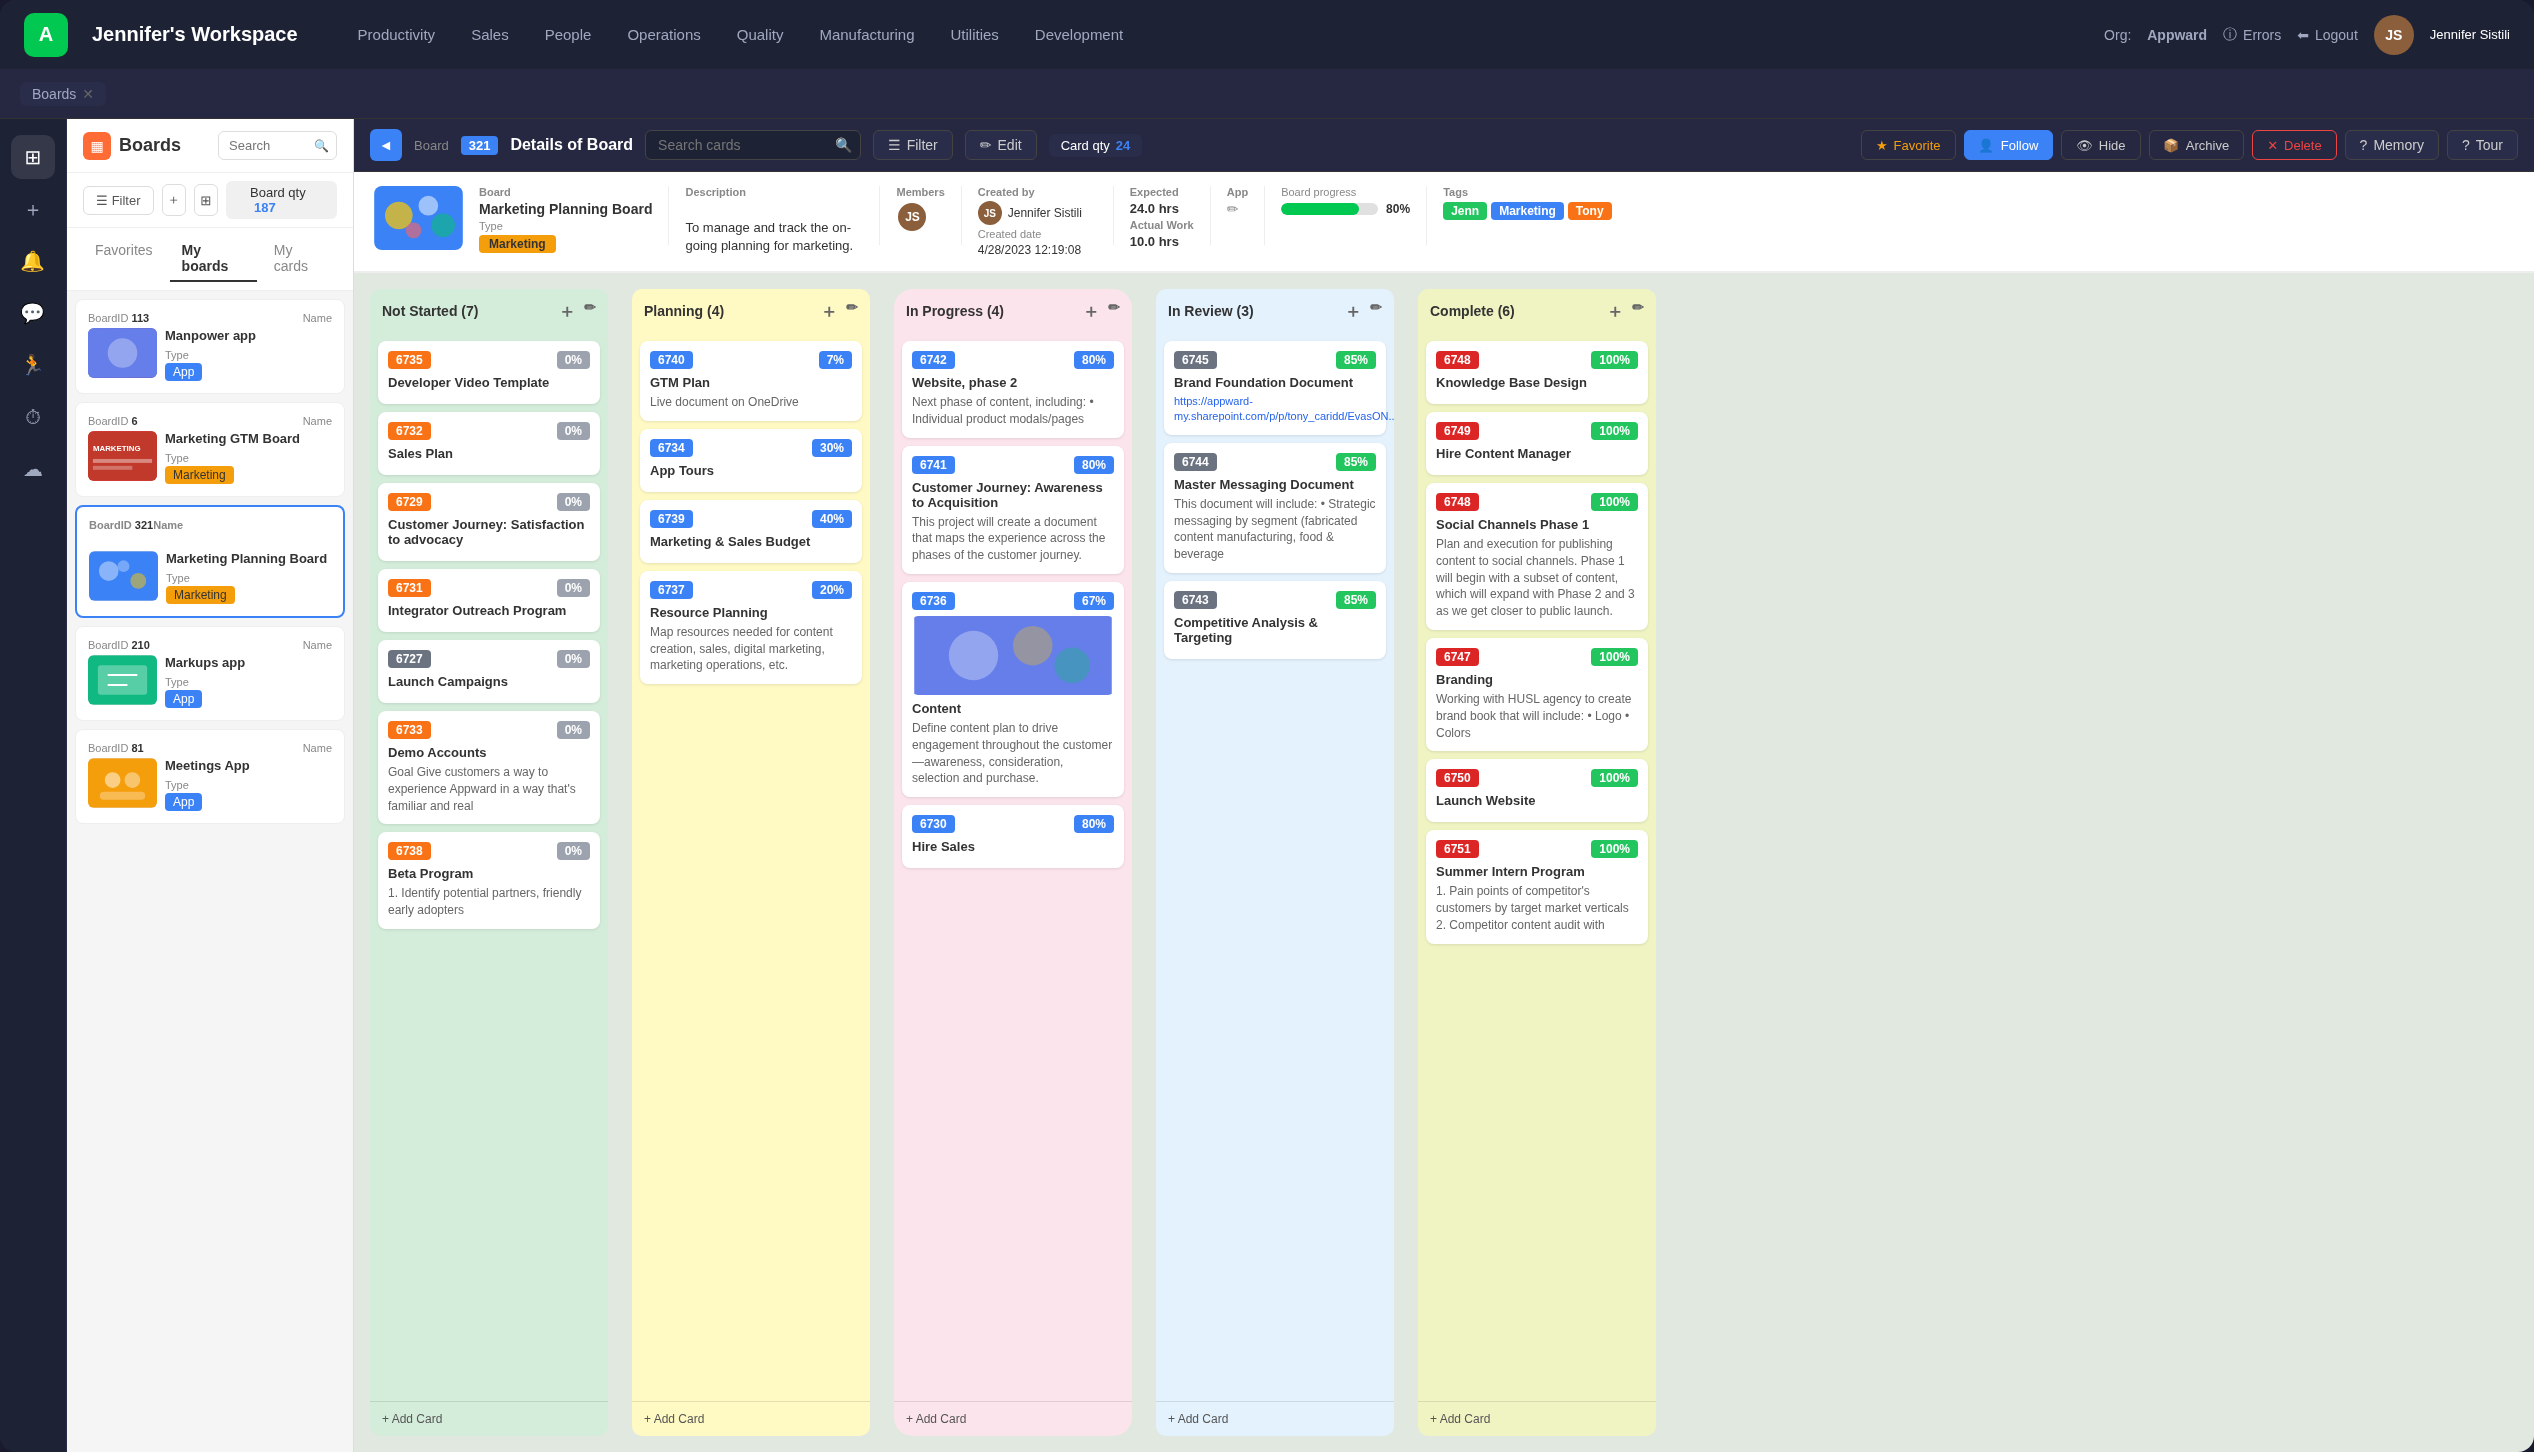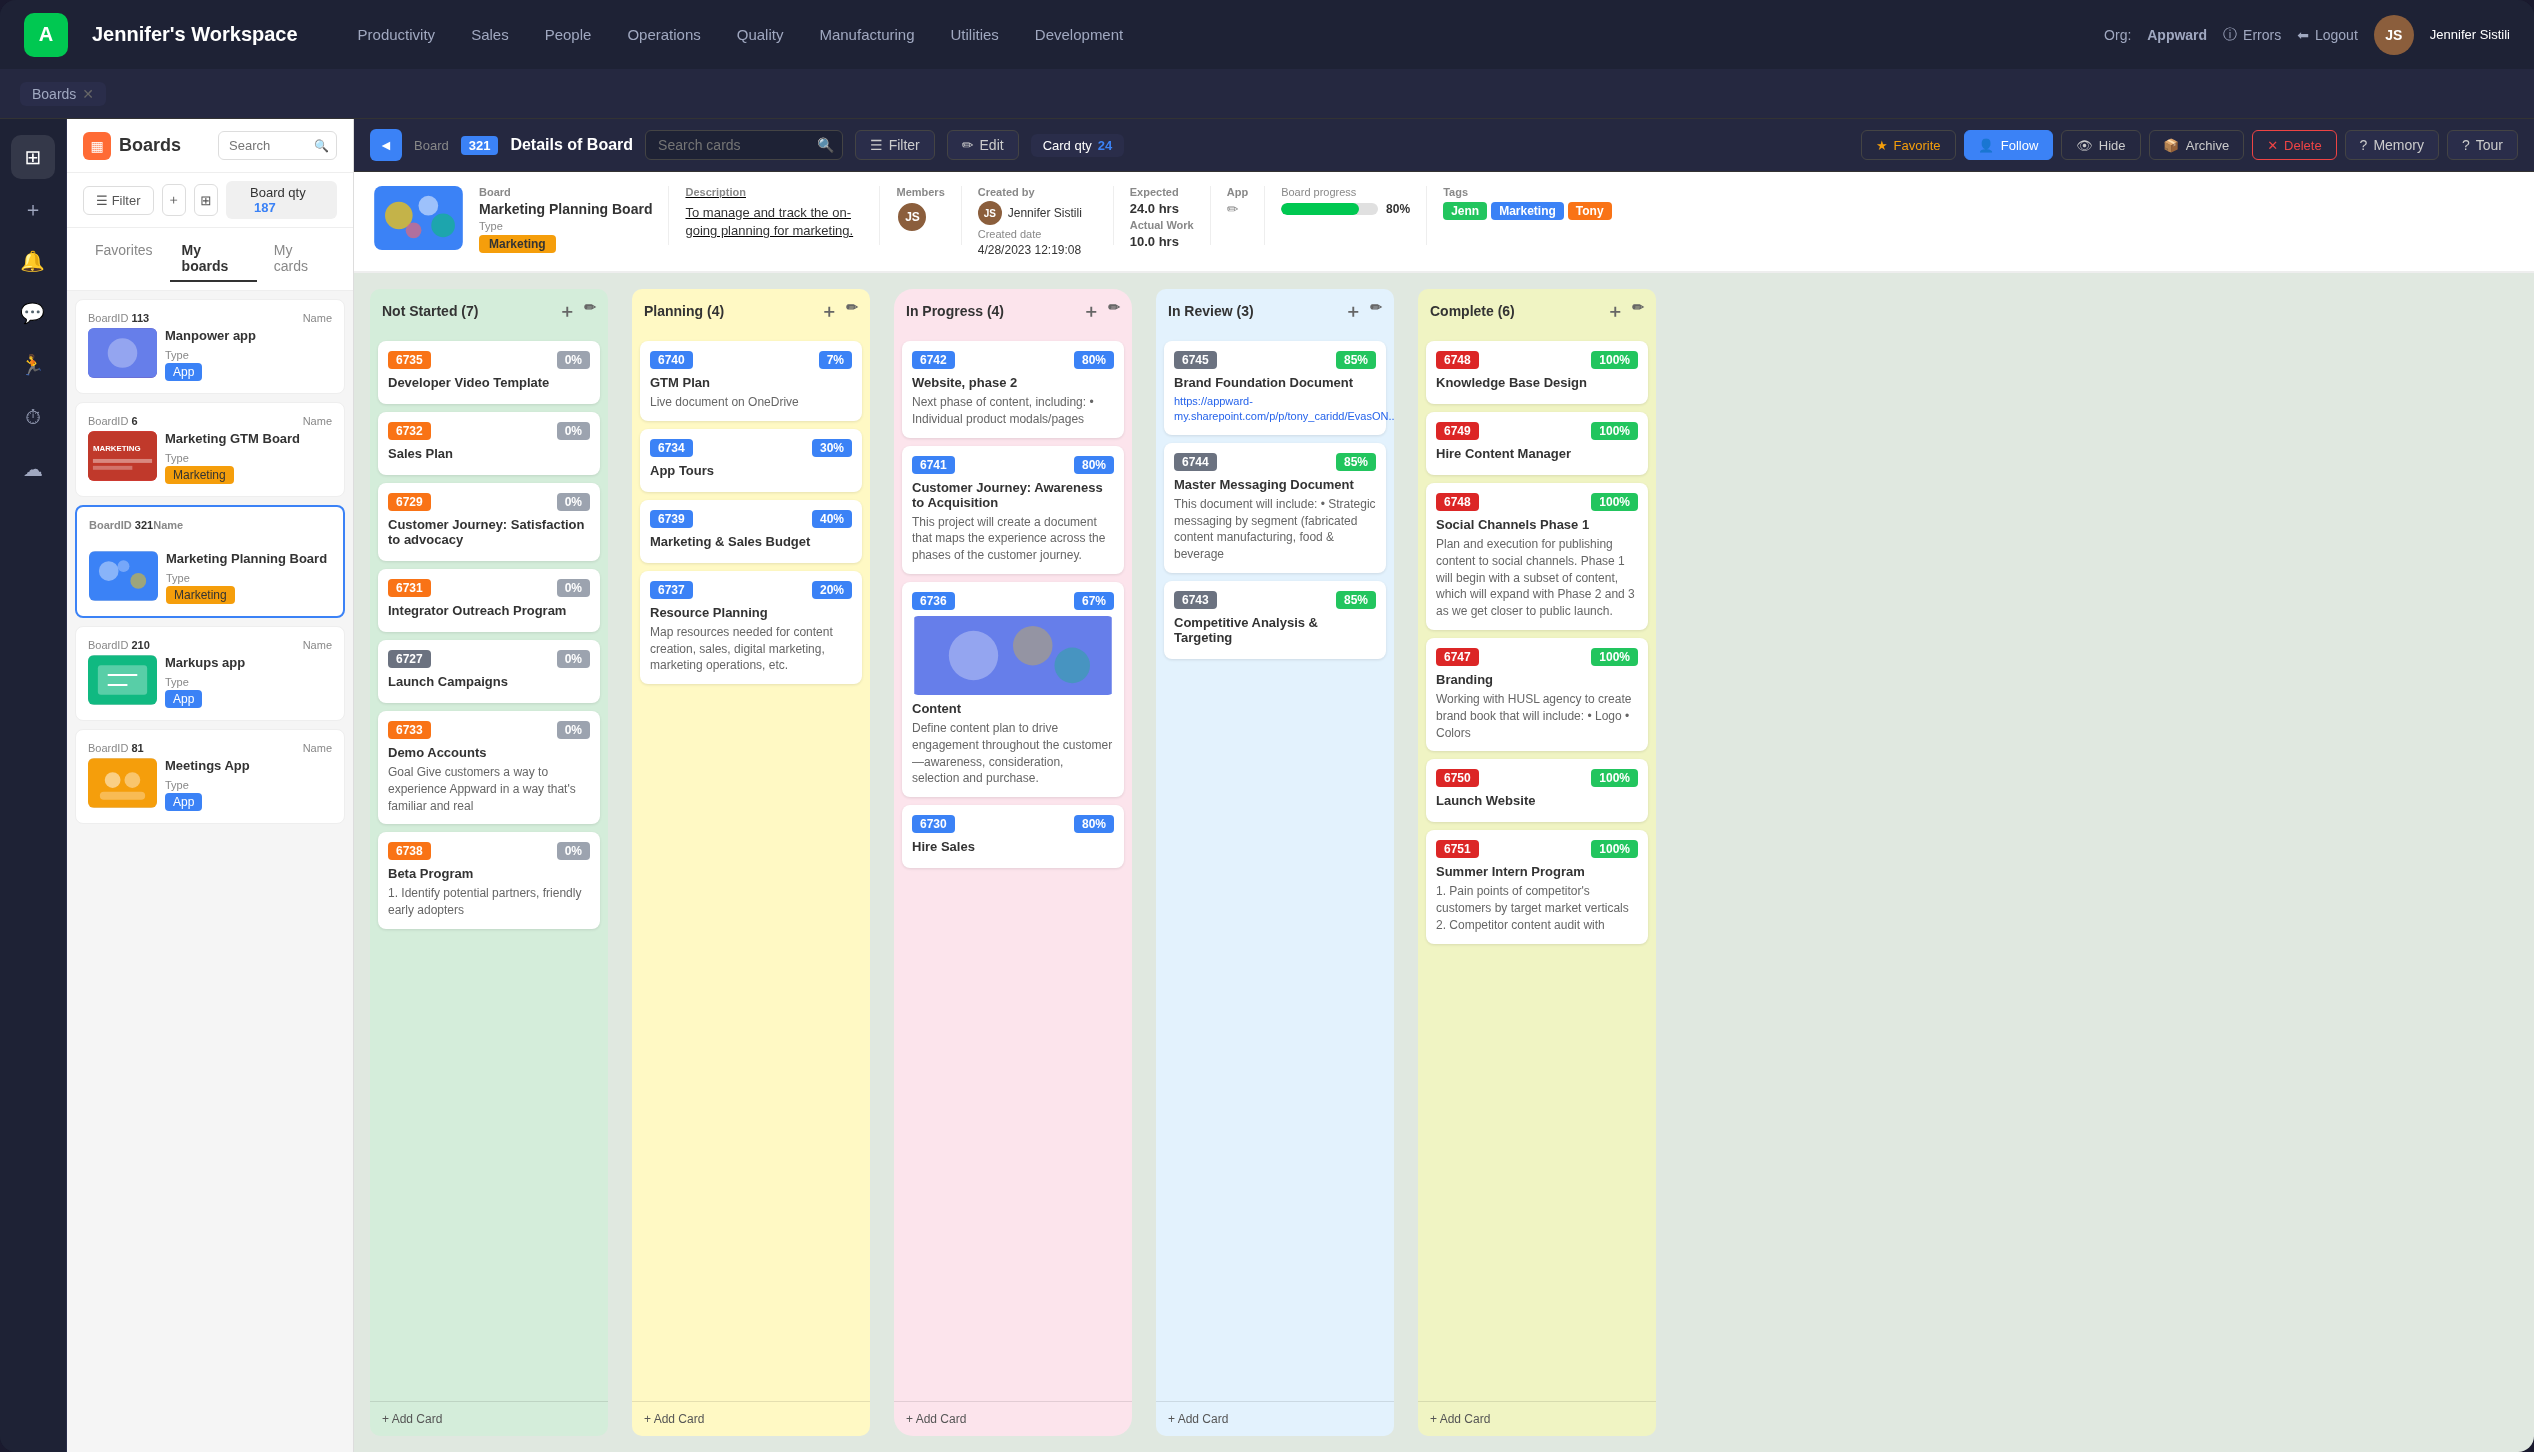--- a/index.html
+++ b/index.html
@@ -312,21 +312,21 @@
     </div>
 
     <div class="kanban-wrapper">
 
       <div style="background:#252840; padding:10px 16px; display:flex; align-items:center; gap:12px; border-bottom:1px solid #333; flex-shrink:0;">
         <div class="back-btn">◄</div>
         <span style="color:#888; font-size:13px;">Board</span>
         <span style="background:#3b82f6; color:white; padding:2px 8px; border-radius:4px; font-size:13px; font-weight:700;">321</span>
         <span style="color:white; font-size:16px; font-weight:700;">Details of Board</span>
         <div style="position:relative; display:flex; align-items:center;">
-          <input style="border: 1px solid rgb(68, 68, 68); background: rgb(30, 34, 53); color: rgb(204, 204, 204); padding: 6px 30px 6px 12px; border-radius: 6px; font-size: 14px; width: 198px;" type="text" placeholder="Search cards">
+          <input style="border: 1px solid rgb(68, 68, 68); background: rgb(30, 34, 53); color: rgb(204, 204, 204); padding: 6px 30px 6px 12px; border-radius: 6px; font-size: 14px; width: 216px;" type="text" placeholder="Search cards">
           <span style="position:absolute; right:8px; color:#aaa;">🔍</span>
         </div>
         <button class="toolbar-btn">
           <span>☰</span>
           <span>Filter</span>
         </button>
         <button class="toolbar-btn">
           <span>✏</span>
           <span>Edit</span>
         </button>
@@ -379,21 +379,21 @@
         </div>
 
         <div style="display:flex; flex-direction:column; gap:3px; min-width:139px;">
           <span style="font-size:11px; color:#888; font-weight:600;">Board</span>
           <span style="font-size:14px; font-weight:700; color:#333;">Marketing Planning Board</span>
           <span style="font-size:11px; color:#888;">Type</span>
           <span style="display:inline-block; padding:2px 10px; background:#f59e0b; color:#333; border-radius:4px; font-size:12px; font-weight:600; align-self:flex-start;">Marketing</span>
         </div>
         <div style="width:1px; background:#eee; height:59px; flex-shrink:0;"></div>
 
-        <div style="display:flex; flex-direction:column; gap:6px; max-width:178px;text-decoration:underline;">
+        <div style="display:flex; flex-direction:column; gap:21px; max-width:178px;">
           <span style="font-size:11px; color:#888; font-weight:600;">Description</span>
           <span style="font-size:13px; color:#333; line-height:1.4;">To manage and track the on-going planning for marketing.</span>
         </div>
         <div style="width:1px; background:#eee; height:59px; flex-shrink:0;"></div>
 
         <div style="display:flex; flex-direction:column; gap:3px;">
           <span style="font-size:11px; color:#888; font-weight:600;">Members</span>
           <div style="display:flex; gap:4px;">
             <div style="width:32px; height:32px; border-radius:50%; background:#8b5e3c; border:2px solid white; display:flex; align-items:center; justify-content:center; color:white; font-size:12px; font-weight:600;">JS</div>
           </div>

